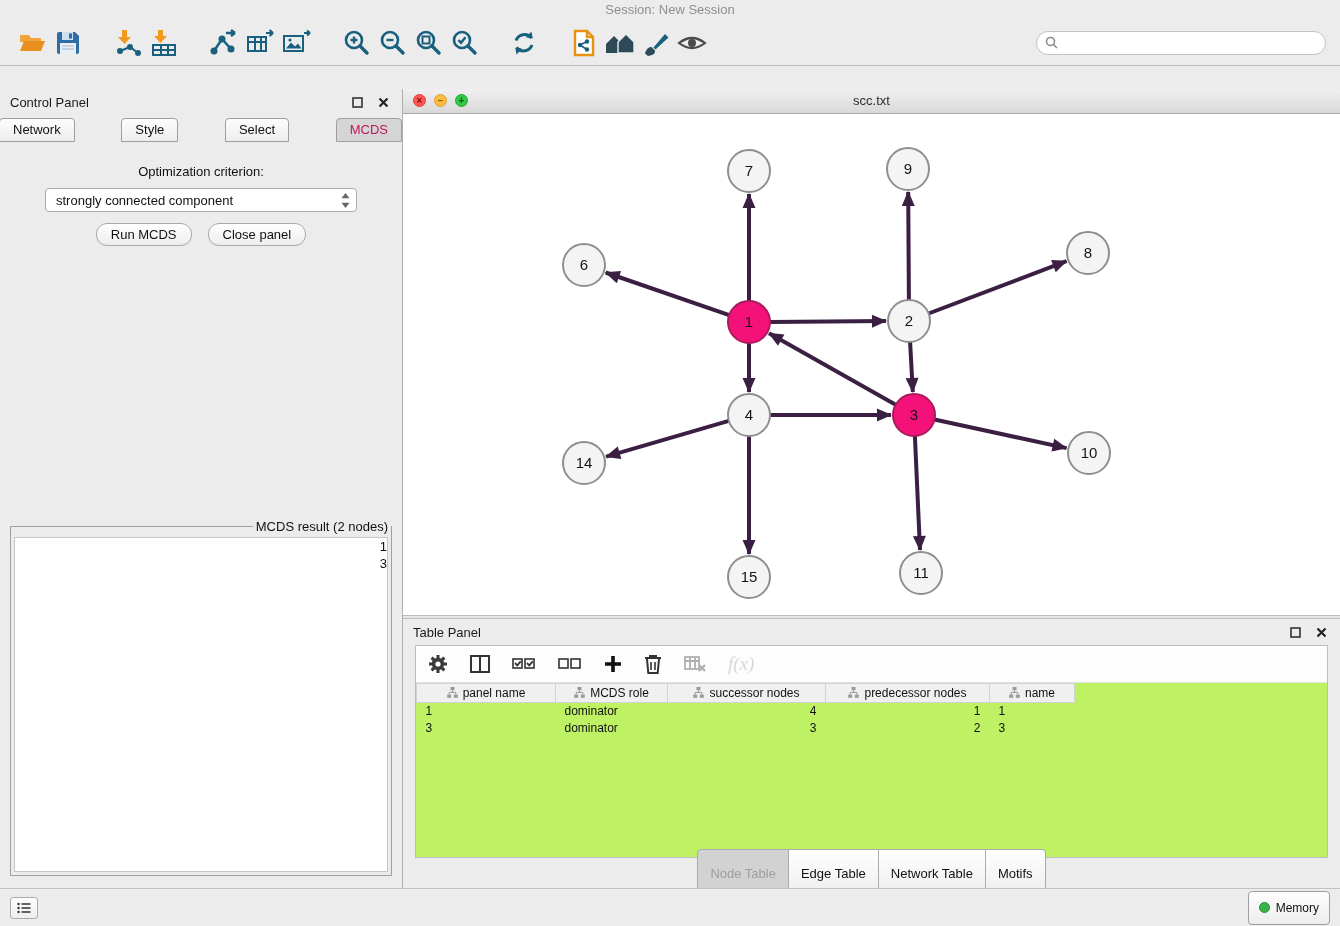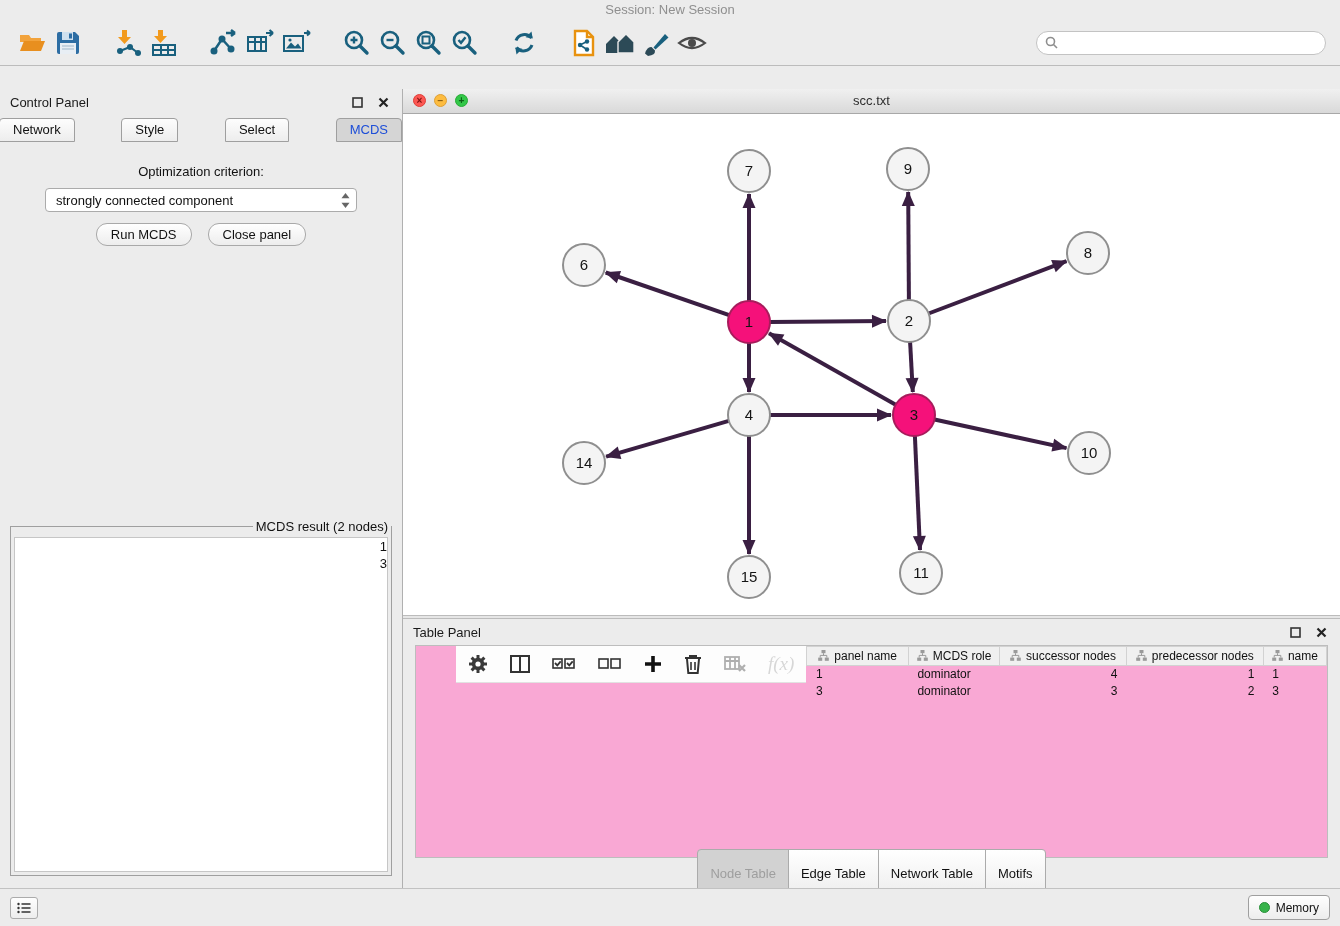--- a/index.html
+++ b/index.html
@@ -18,21 +18,21 @@
 
   .main { flex:1; display:flex; min-height:0;margin-top:23px; }
 
   
   .control-panel { width:403px; flex:0 0 auto; border-right:1px solid #b0b0b0; display:flex; flex-direction:column; background:#ececec; }
   .panel-header { height:26px; flex:0 0 auto; display:flex; align-items:center; padding:0 10px; font-size:13px; color:#1a1a1a; }
   .panel-header .spacer { flex:1; }
   .ph-btn { width:18px; height:18px; display:flex; align-items:center; justify-content:center; margin-left:8px; }
   .cp-tabs { height:27px; flex:0 0 auto; display:flex; justify-content:space-between; align-items:flex-end; }
   .cp-tab { font-size:13px; padding:3px 13px 4px; border:1px solid #9f9f9f; margin-left:-1px; background:linear-gradient(#fdfdfd,#ededed); color:#111; border-radius:4px 4px 0 0; }
-  .cp-tab.selected { background:#d5d5d5; color:#1d4ed8; }
+  .cp-tab.selected { background:#d5d5d5; color:#be185d; }
   .cp-body { flex:1; position:relative; }
   .opt-label { text-align:center; margin-top:22px; font-size:13px; color:#111; }
   .dropdown { width:312px; height:24px; margin:9px auto 0; background:#fff; border:1px solid #ababab; border-radius:4px; display:flex; align-items:center; }
   .dropdown .val { flex:1; font-size:13px; padding-left:10px; color:#111; }
   .dropdown .stepper { width:22px; display:flex; justify-content:center; }
   .btn-row { display:flex; justify-content:center; gap:16px; margin-top:11px; }
   .mac-btn { font-size:13px; padding:3px 14px; background:linear-gradient(#ffffff,#ededed); border:1px solid #a9a9a9; border-radius:11px; color:#111; font-family:"Liberation Sans",sans-serif; }
   fieldset.result { position:absolute; left:10px; right:10px; top:377px; bottom:12px; border:1px solid #9f9f9f; padding:3px; background:#ececec;text-align:right; }
   fieldset.result legend { font-size:13px; padding:0 3px; margin-left:3px; color:#111; }
   .result-inner { width:100%; height:100%; background:#fff; border:1px solid #c6c6c6; overflow:hidden; }
@@ -48,39 +48,39 @@
   .tl.min { background:#fdbc40; border:1px solid #de9f34; color:#8a5d10; }
   .tl.zoom { background:#33c748; border:1px solid #27aa35; color:#0d5f17; }
   .net-title { text-align:center; line-height:24px; font-size:13px; color:#2e2e2e; }
   .net-canvas { flex:1; background:#fff; position:relative; overflow:hidden; }
   .net-canvas svg text { font-family:"Liberation Sans", sans-serif; }
 
   .splitter { height:4px; background:#e6e6e6; border-top:1px solid #bcbcbc; border-bottom:1px solid #bcbcbc; }
 
   
   .table-panel { flex:1; display:flex; flex-direction:column; background:#ececec; min-height:0; }
-  .tp-body { flex:1; margin:0 12px; background:#f9a8d4; border:1px solid #bdbdbd; display:flex; flex-direction:row; overflow:hidden;padding-left:40px; }
+  .tp-body { flex:1; margin:0 12px; background:#bef264; border:1px solid #bdbdbd; display:flex; flex-direction:column; overflow:hidden; }
   .tp-toolbar { height:37px; flex:0 0 auto; display:flex; align-items:center; gap:22px; padding:0 12px; background:#fdfdfd; border-bottom:1px solid #e2e2e2; }
   .tp-tool { display:flex; align-items:center; justify-content:center; }
   .tp-tool svg { display:block; }
   .tp-tool.disabled { opacity:0.38; }
   .fx { font-family:"Liberation Serif", serif; font-style:italic; font-size:19px; color:#9a9a9a; }
   table.node-table { border-collapse:collapse; table-layout:fixed; }
   table.node-table th { background:#f0f0f0; border:1px solid #d2d2d2; font-weight:normal; font-size:12px; height:19px; padding:0 4px; text-align:center; color:#111; white-space:nowrap; overflow:hidden; }
   table.node-table th svg { vertical-align:-1px; margin-right:5px; }
   table.node-table td { font-size:12px; height:17px; padding:0 9px; color:#111; white-space:nowrap; }
   .tp-tabs { height:30px; flex:0 0 auto; display:flex; justify-content:center; align-items:center; }
   .seg-tab { font-size:13px; padding:16px 12px; border:1px solid #ababab; margin-left:-1px; background:linear-gradient(#ffffff,#ededed); color:#111; }
   .seg-tab:first-child { border-radius:4px 0 0 4px; margin-left:0; }
   .seg-tab:last-child { border-radius:0 4px 4px 0; }
   .seg-tab.selected { background:#d2d2d2; color:#9e9e9e; }
 
   .statusbar { height:38px; flex:0 0 auto; border-top:1px solid #c2c2c2; display:flex; align-items:center; padding:0 10px; justify-content:space-between; background:#ececec; }
   .sb-btn { height:22px; padding:0 6px; display:flex; align-items:center; background:linear-gradient(#fefefe,#ededed); border:1px solid #ababab; border-radius:3px; }
-  .mem-btn { height:25px; padding:7px 10px; display:flex; gap:6px; align-items:center; background:linear-gradient(#fefefe,#ededed); border:1px solid #9f9f9f; border-radius:4px; font-size:12px; color:#111; }
+  .mem-btn { height:25px; padding:16px 10px; display:flex; gap:6px; align-items:center; background:linear-gradient(#fefefe,#ededed); border:1px solid #9f9f9f; border-radius:4px; font-size:12px; color:#111; }
   .mem-dot { width:11px; height:11px; border-radius:50%; background:#37b34a; border:1px solid #2a8f3a; }
 </style>
 </head>
 <body>
 
 <div class="window">
 
   <div class="titlebar">
     <span>Session: New Session</span>
   </div>

